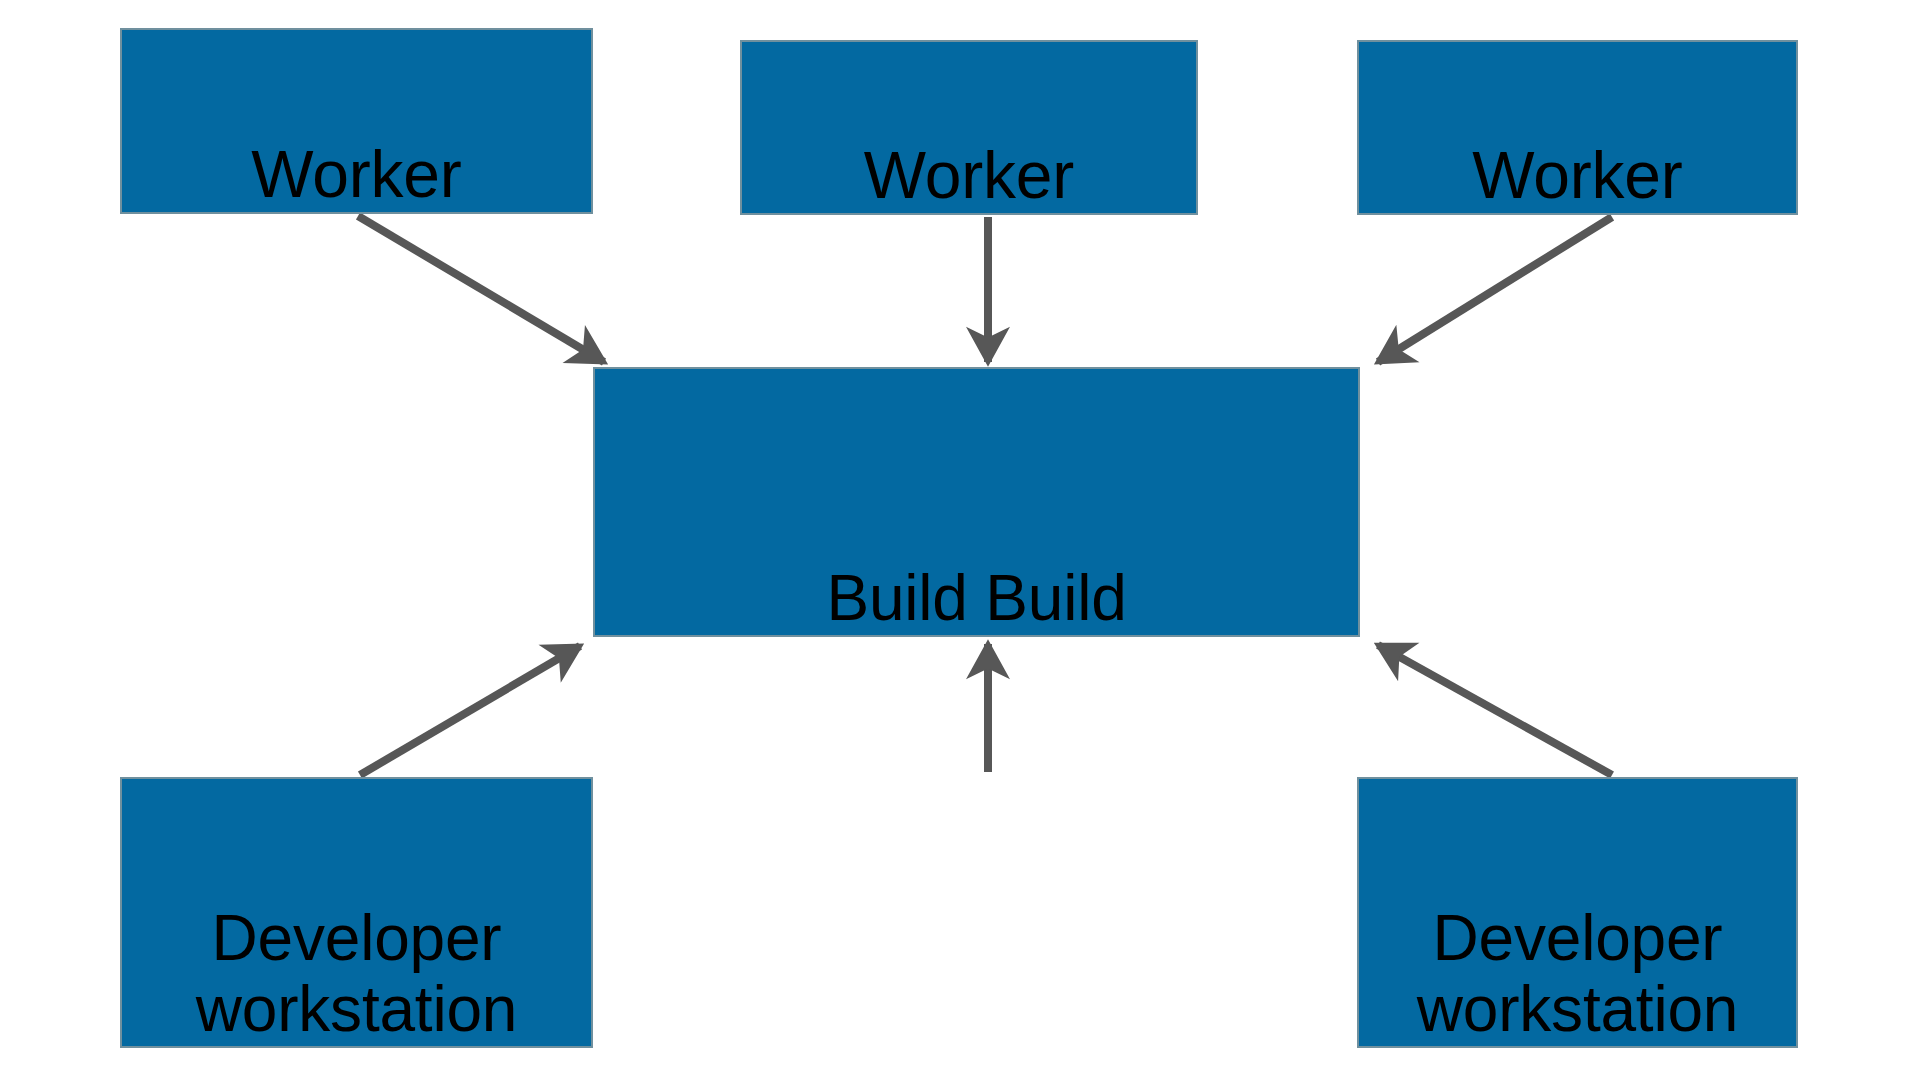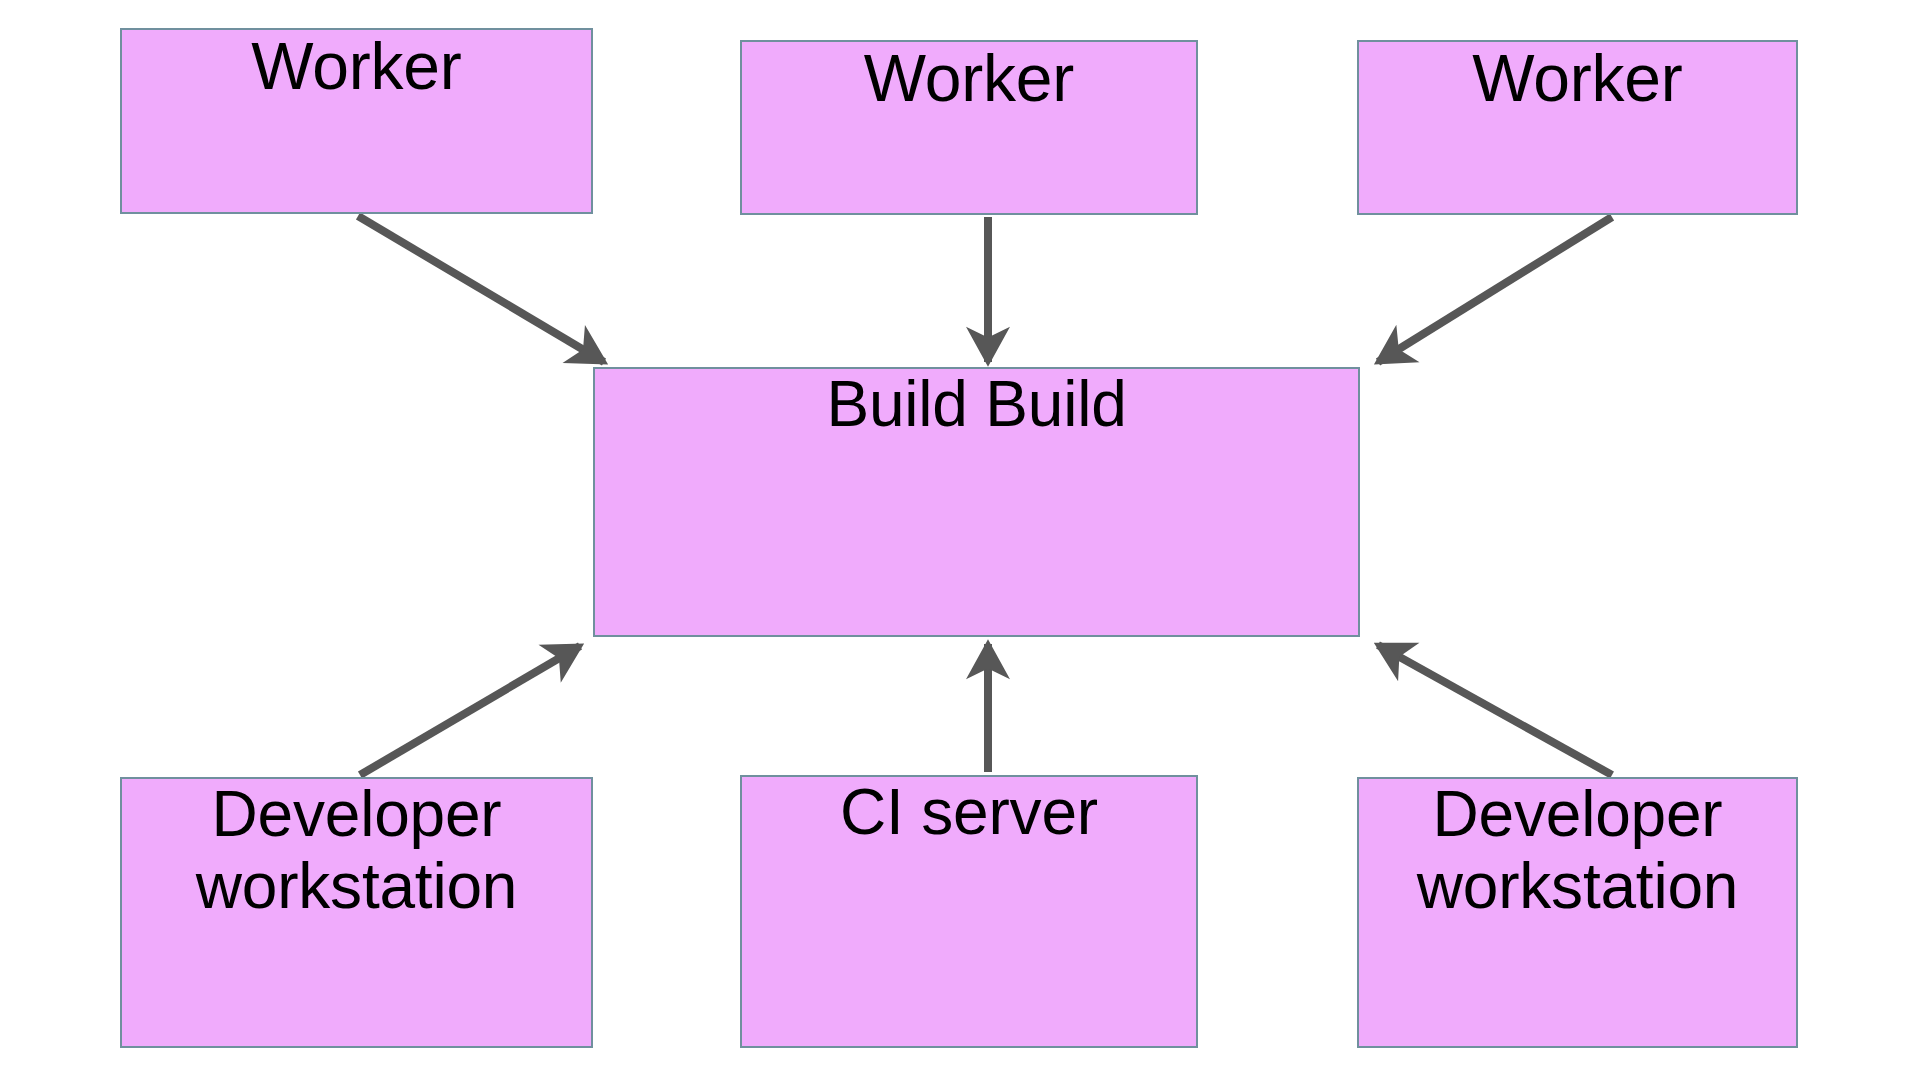--- a/index.html
+++ b/index.html
@@ -23,24 +23,24 @@
     position: absolute;
     left: 0;
     top: 0;
     width: 1910px;
     height: 1090px;
     pointer-events: none;
   }
   .node {
     position: absolute;
     box-sizing: border-box;
-    background: #f0abfc;
+    background: #0369a1;
     border: 2px solid #70909e;
     display: flex;
-    align-items: flex-start;
+    align-items: flex-end;
     justify-content: center;
     text-align: center;
     color: #000000;
     line-height: 1.12;
     white-space: pre-line;
     font-weight: 400;
     letter-spacing: -0.2px;
   }
   .node-label {
     display: block;
@@ -101,22 +101,19 @@
 
   <div class="node" id="node-build-master">
     <span class="node-label">Build Build</span>
   </div>
 
   <div class="node" id="node-dev-ws-left">
     <span class="node-label">Developer
 workstation</span>
   </div>
 
-  <div class="node" id="node-ci-server">
-    <span class="node-label">CI server</span>
-  </div>
 
   <div class="node" id="node-dev-ws-right">
     <span class="node-label">Developer
 workstation</span>
   </div>
 
 </div>
 
 </body></html>

